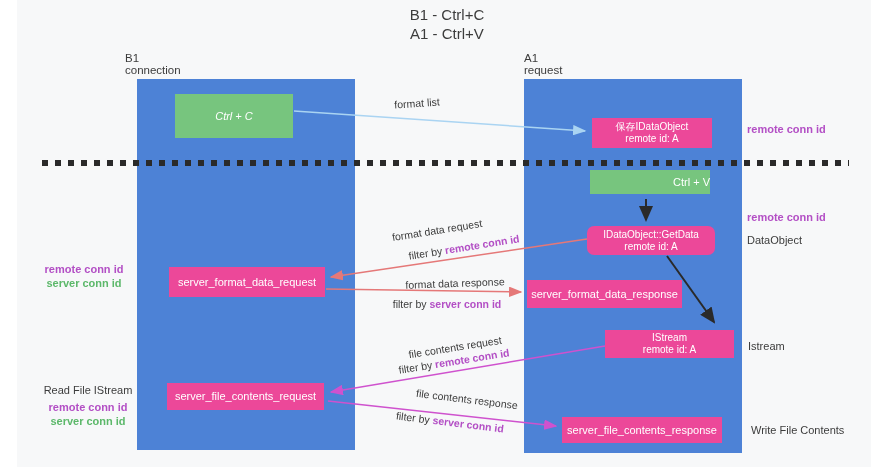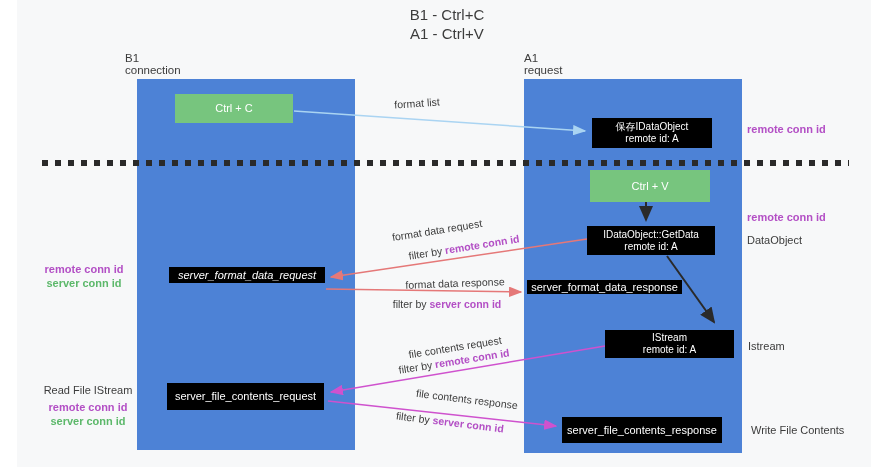--- a/index.html
+++ b/index.html
@@ -20,21 +20,21 @@
   }
   .column { position:absolute; background:#4d82d6; z-index:1; }
   .svg-layer { position:absolute; left:0; top:0; z-index:2; pointer-events:none; }
   .box {
     position:absolute; z-index:3; display:flex; flex-direction:column;
     align-items:center; justify-content:center; text-align:center;
     color:#ffffff; font-size:11px; line-height:13px;
   }
   .box.small { font-size:10px; line-height:12px; }
   .green  { background:#77c57e; }
-  .orange { background:#000000; }
+  .orange { background:#ec4899; }
   .lbl {
     position:absolute; z-index:4; white-space:nowrap;
     font-size:10.5px; color:#3c3c3c;
   }
   .center { transform:translate(-50%,-50%); transform-origin:center; }
   .r-neg  { transform:translate(-50%,-50%) rotate(-9deg); }
   .r-neg4 { transform:translate(-50%,-50%) rotate(-4deg); }
   .r-neg2 { transform:translate(-50%,-50%) rotate(-2deg); }
   .r-pos  { transform:translate(-50%,-50%) rotate(7deg); }
   .purple { color:#b34fc5; font-weight:bold; }
@@ -82,43 +82,43 @@
     <line x1="25" y1="163" x2="832" y2="163" stroke="#2a2a2a" stroke-width="6" stroke-dasharray="6 7"></line>
     <line x1="277" y1="111" x2="568" y2="131" stroke="#aad4f2" stroke-width="1.5" marker-end="url(#mblue)"></line>
     <line x1="629" y1="199" x2="629" y2="220" stroke="#2a2a2a" stroke-width="2" marker-end="url(#mblack)"></line>
     <line x1="650" y1="256" x2="697" y2="322" stroke="#2a2a2a" stroke-width="2" marker-end="url(#mblack)"></line>
     <line x1="570" y1="239" x2="314" y2="277" stroke="#e57878" stroke-width="1.5" marker-end="url(#mred)"></line>
     <line x1="309" y1="289" x2="504" y2="292" stroke="#e57878" stroke-width="1.5" marker-end="url(#mred)"></line>
     <line x1="588" y1="346" x2="314" y2="392" stroke="#cf52ce" stroke-width="1.5" marker-end="url(#mmag)"></line>
     <line x1="311" y1="401" x2="539" y2="426" stroke="#cf52ce" stroke-width="1.5" marker-end="url(#mmag)"></line>
   </svg>
 
-  <div class="box green" style="left:158px; top:94px; width:118px; height:29px;">
+  <div class="box green" style="left:158px; top:94px; width:118px; height:44px;font-style:italic;">
     <span>Ctrl + C</span>
   </div>
 
   <div class="box orange small" style="left:575px; top:118px; width:120px; height:30px;">
     <span>保存IDataObject</span>
     <span>remote id: A</span>
   </div>
 
-  <div class="box green" style="left:573px; top:170px; width:120px; height:32px;">
+  <div class="box green" style="left:573px; top:170px; width:120px; height:24px;align-items:flex-end;">
     <span>Ctrl + V</span>
   </div>
 
-  <div class="box orange small" style="left:570px; top:226px; width:128px; height:29px;">
+  <div class="box orange small" style="left:570px; top:226px; width:128px; height:29px;border-radius:7px;">
     <span>IDataObject::GetData</span>
     <span>remote id: A</span>
   </div>
 
-  <div class="box orange" style="left:152px; top:267px; width:156px; height:16px;font-style:italic;">
+  <div class="box orange" style="left:152px; top:267px; width:156px; height:30px;">
     <span>server_format_data_request</span>
   </div>
 
-  <div class="box orange" style="left:510px; top:280px; width:155px; height:14px;">
+  <div class="box orange" style="left:510px; top:280px; width:155px; height:28px;">
     <span>server_format_data_response</span>
   </div>
 
   <div class="box orange small" style="left:588px; top:330px; width:129px; height:28px;">
     <span>IStream</span>
     <span>remote id: A</span>
   </div>
 
   <div class="box orange" style="left:545px; top:417px; width:160px; height:26px;">
     <span>server_file_contents_response</span>

